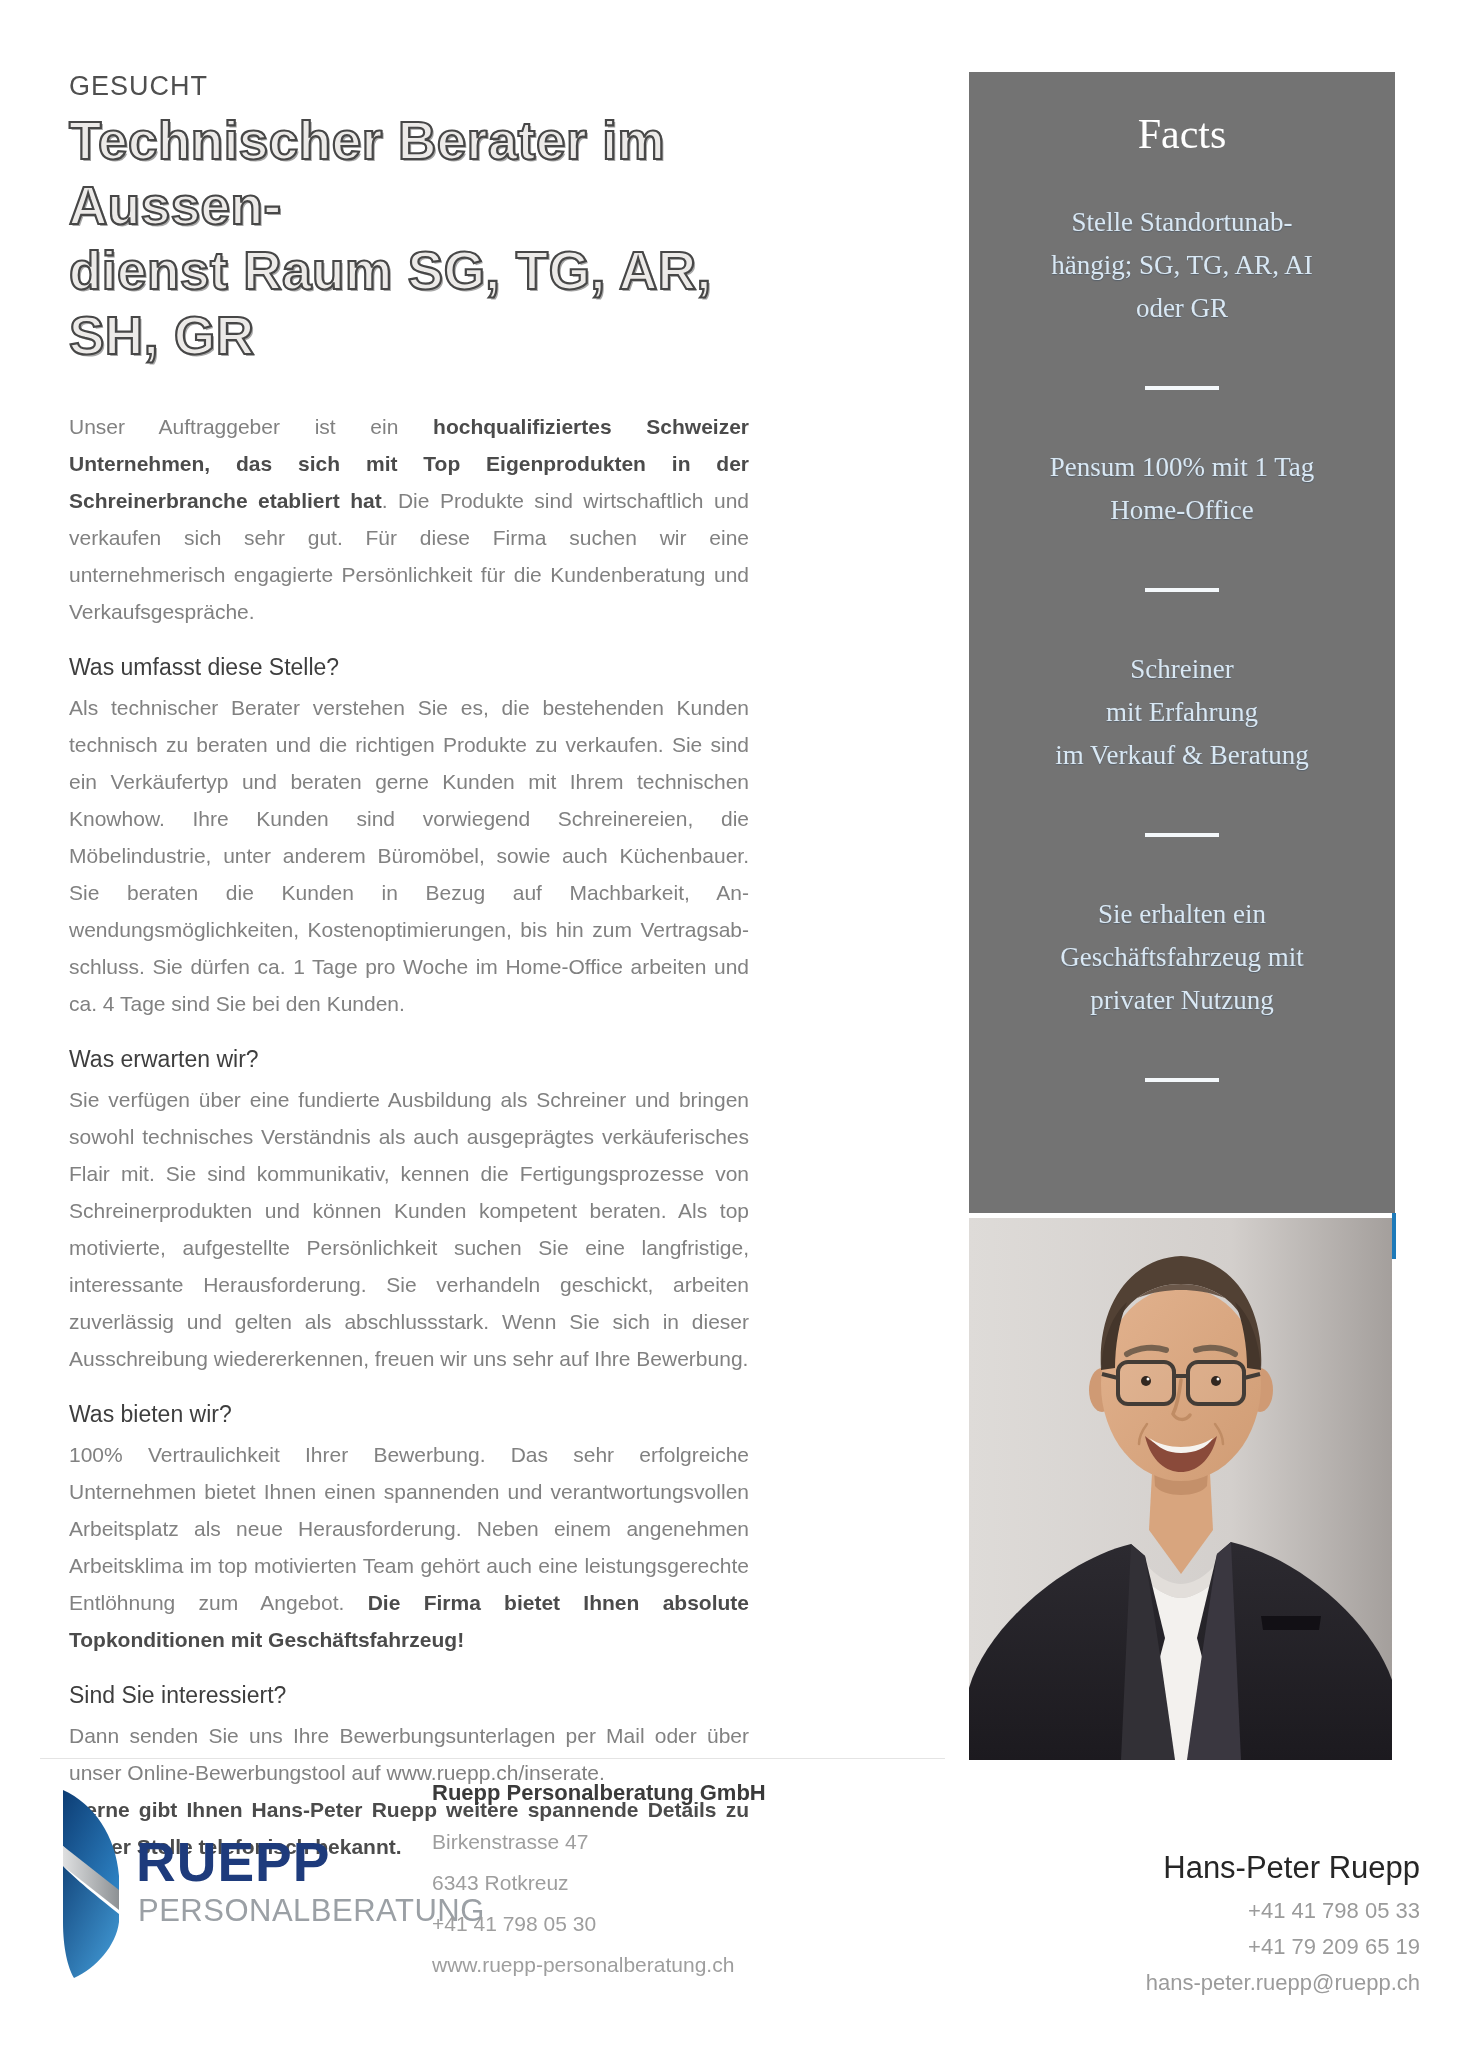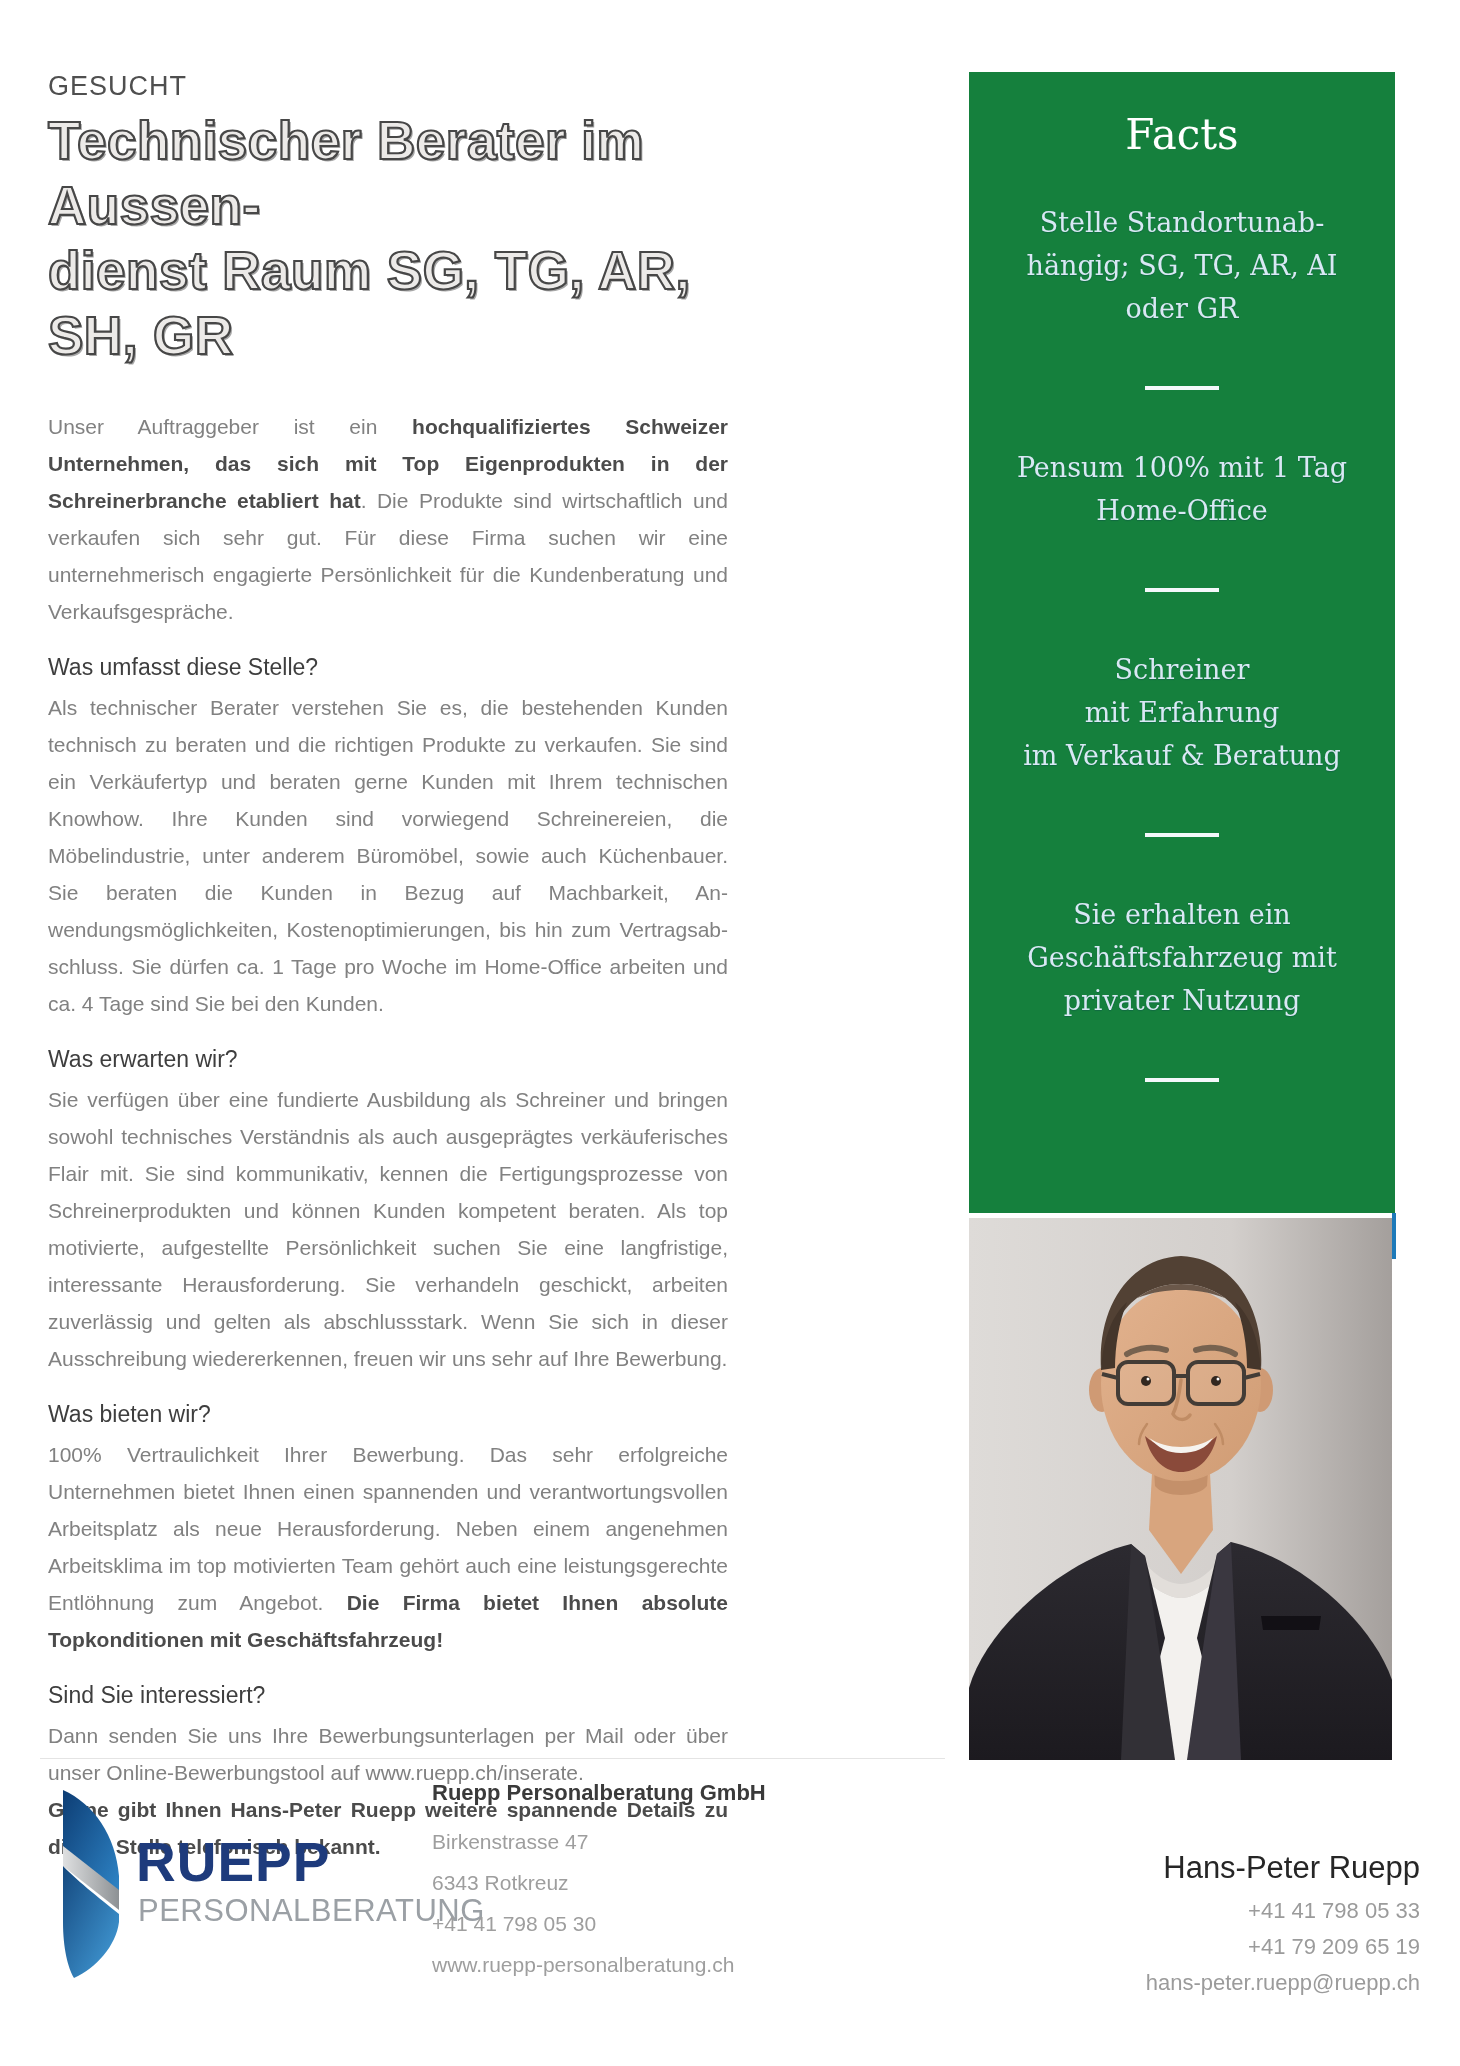--- a/index.html
+++ b/index.html
@@ -1,21 +1,21 @@
 <!DOCTYPE html>
 <html><head>
 <meta charset="utf-8">
 <style>
   html,body{margin:0;padding:0;background:#ffffff;}
   body{width:1460px;height:2066px;position:relative;font-family:"Liberation Sans",sans-serif;overflow:hidden;}
 
   .page{position:absolute;inset:0;}
 
   
-  .left-col{position:absolute;left:48px;top:70px;width:680px;}
+  .left-col{position:absolute;left:69px;top:70px;width:680px;}
   .kicker{font-size:27px;line-height:32px;color:#4f4f4f;letter-spacing:1px;}
   .title{
     margin:6px 0 40px 0;
     font-family:Liberation Sans, sans-serif;font-weight:bold;
     font-size:53px;line-height:65px;letter-spacing:.5px;
     color:#eceae8;-webkit-text-stroke:2.2px #474747;
     text-shadow:2px 2px 0 rgba(95,95,95,.55);
     white-space:pre-line;
   }
   h2.sec{font-size:23px;line-height:30px;color:#3e3e3e;margin:22px 0 7px 0;font-weight:normal;}
@@ -69,21 +69,21 @@
     <p class="body">Sie verfügen über eine fundierte Ausbildung als Schreiner und bringen sowohl technisches Verständnis als auch ausgeprägtes verkäuferisches Flair mit. Sie sind kommunikativ, kennen die Fertigungsprozesse von Schreinerprodukten und können Kunden kompetent beraten. Als top motivierte, aufgestellte Per­sönlichkeit suchen Sie eine langfristige, interessante Herausforderung. Sie ver­handeln geschickt, arbeiten zuverlässig und gelten als abschlussstark. Wenn Sie sich in dieser Ausschreibung wiedererkennen, freuen wir uns sehr auf Ihre Bewerbung.</p>
 
     <h2 class="sec">Was bieten wir?</h2>
     <p class="body"><span>100% Vertraulichkeit Ihrer Bewerbung. Das sehr erfolgreiche Unternehmen bie­tet Ihnen einen spannenden und verantwortungsvollen Arbeitsplatz als neue Herausforderung. Neben einem angenehmen Arbeitsklima im top motivierten Team gehört auch eine leistungsgerechte Entlöhnung zum Angebot. </span><span class="b">Die Firma bietet Ihnen absolute Topkonditionen mit Geschäftsfahrzeug!</span></p>
 
     <h2 class="sec">Sind Sie interessiert?</h2>
     <p class="body">Dann senden Sie uns Ihre Bewerbungsunterlagen per Mail oder über unser On­line-Bewerbungstool auf www.ruepp.ch/inserate.</p>
     <p class="b2">Gerne gibt Ihnen Hans-Peter Ruepp weitere spannende Details zu dieser Stelle telefonisch bekannt.</p>
   </div>
 
-  <aside class="facts" id="facts-box" style="background: #15803d;">
+  <aside class="facts" id="facts-box" style="background: #737373; font-family: Liberation Serif, serif;">
     <div class="facts-title">Facts</div>
     <div class="fact">Stelle Standortunab-
 hängig; SG, TG, AR, AI
 oder GR</div>
     <div class="fact-divider"></div>
     <div class="fact">Pensum 100% mit 1 Tag
 Home-Office</div>
     <div class="fact-divider"></div>
     <div class="fact">Schreiner
 mit Erfahrung

